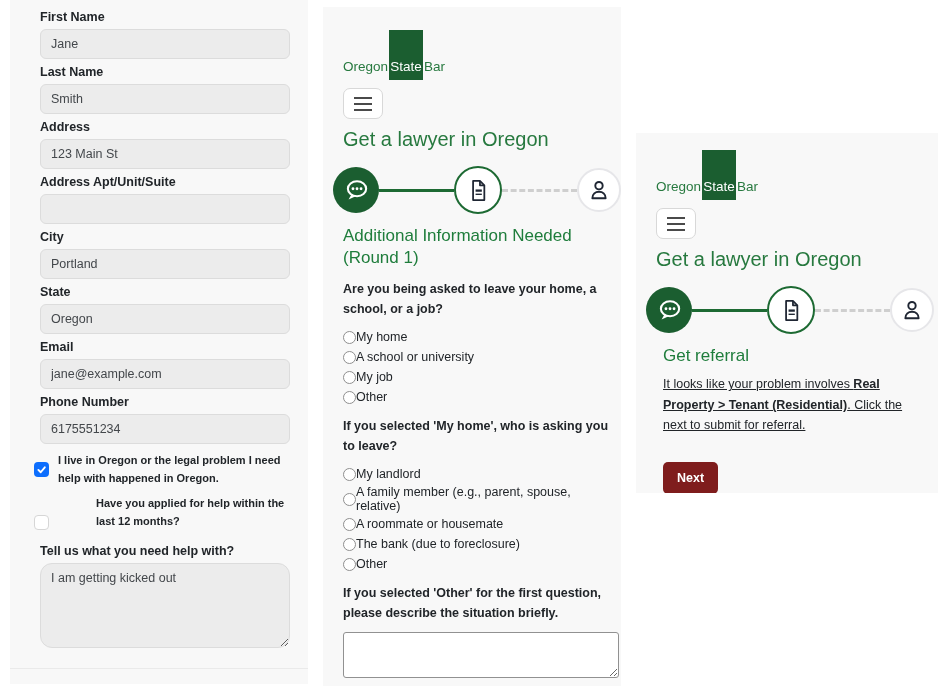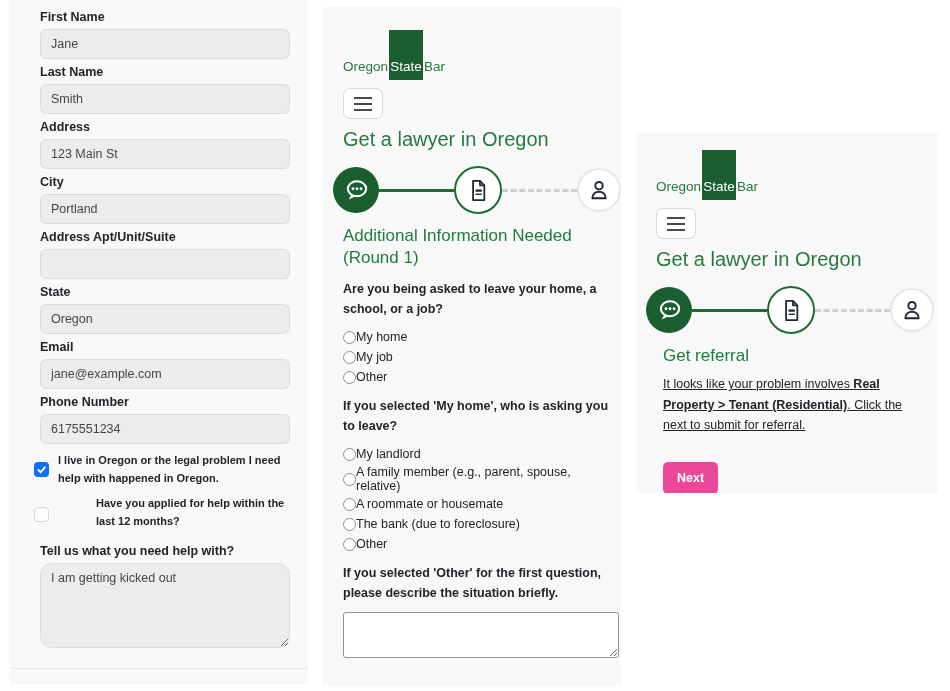--- a/index.html
+++ b/index.html
@@ -33,21 +33,21 @@
     background: #ececec;
     border: 1px solid #dcdcdc;
     border-radius: 6px;
     padding: 0 10px;
     font-family: "Liberation Sans", sans-serif;
     font-size: 12.5px;
     color: #43474b;
     outline: none;
   }
   .check-row { display: flex; gap: 9px; margin: 8px 0 6px -6px; align-items: center; }
-  .check-row.top { align-items: center; gap: 47px; }
+  .check-row.top { align-items: flex-end; gap: 47px; }
   .check-row.top .cb { margin-top: 3px; }
   .cb {
     flex: 0 0 auto;
     width: 15px; height: 15px;
     border-radius: 4px;
     display: inline-flex; align-items: center; justify-content: center;
     cursor: pointer;
   }
   .cb.checked { background: #0d6efd; }
   .cb.unchecked { background: #ffffff; border: 1px solid #d6d6d6; }
@@ -62,21 +62,21 @@
     font-family: "Liberation Sans", sans-serif;
     font-size: 12.5px;
     color: #43474b;
     resize: vertical;
     outline: none;
   }
   .divider { border: 0; border-top: 1px solid #eaeaea; }
   #left-panel .divider { margin: 16px -18px 0 -30px; }
   .next-btn {
     margin-top: 11px;
-    background: #ec4899;
+    background: #7f1d1d;
     color: #ffffff;
     border: none;
     border-radius: 5px;
     padding: 9px 14px;
     font-family: "Liberation Sans", sans-serif;
     font-size: 12.5px;
     font-weight: 700;
     cursor: pointer;
   }
   
@@ -158,26 +158,26 @@
   </div>
   <div class="fgroup">
     <label class="flabel">Last Name</label>
     <input class="finput" type="text" value="Smith" style="">
   </div>
   <div class="fgroup">
     <label class="flabel">Address</label>
     <input class="finput" type="text" value="123 Main St" style="">
   </div>
   <div class="fgroup">
+    <label class="flabel">Address Apt/Unit/Suite</label>
+    <input class="finput" type="text" value="" style="">
+  </div>
+  <div class="fgroup">
     <label class="flabel">City</label>
     <input class="finput" type="text" value="Portland" style="">
-  </div>
-  <div class="fgroup">
-    <label class="flabel">Address Apt/Unit/Suite</label>
-    <input class="finput" type="text" value="" style="">
   </div>
   <div class="fgroup">
     <label class="flabel">State</label>
     <input class="finput" type="text" value="Oregon" style="">
   </div>
   <div class="fgroup">
     <label class="flabel">Email</label>
     <input class="finput" type="text" value="jane@example.com" style="">
   </div>
   <div class="fgroup">
@@ -248,20 +248,24 @@
 
   <h2 class="h2-green">Additional Information Needed (Round 1)</h2>
 
   <div class="q">Are you being asked to leave your home, a school, or a job?</div>
   <div class="opt">
     <span class="radio"></span>
     <span class="opt-label">My home</span>
   </div>
   <div class="opt">
     <span class="radio"></span>
+    <span class="opt-label">A school or university</span>
+  </div>
+  <div class="opt">
+    <span class="radio"></span>
     <span class="opt-label">My job</span>
   </div>
   <div class="opt">
     <span class="radio"></span>
     <span class="opt-label">Other</span>
   </div>
 
   <div class="q">If you selected 'My home', who is asking you to leave?</div>
   <div class="opt">
     <span class="radio"></span>

